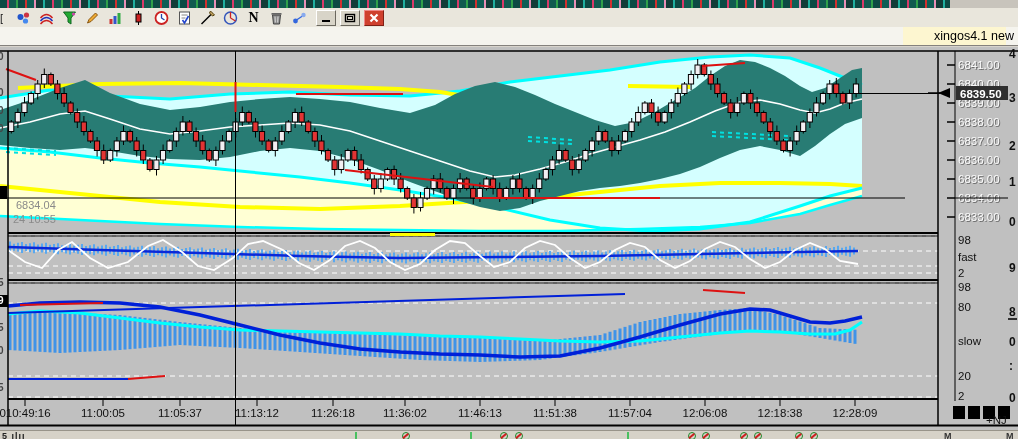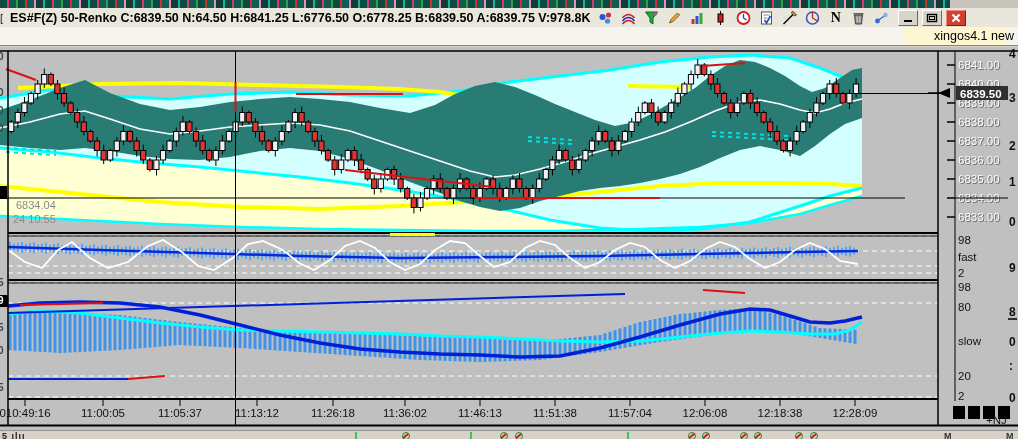--- a/index.html
+++ b/index.html
@@ -54,21 +54,20 @@
 </head>
 <body>
 
 <div class="win">
 
   <div class="sliver-top"></div>
   <div class="sliver-top-right"></div>
 
   <div class="titlebar">
     <span class="corner-frag">[</span>
-    <span class="title-text">ES#F(Z)  50-Renko  C:6839.50  N:64.50  H:6841.25  L:6776.50  O:6778.25  B:6839.50  A:6839.75  V:978.8K</span>
     <span class="tb-icons">
       <span class="tbi">
           <svg viewBox="0 0 16 16">
             <circle cx="5" cy="7" r="3" fill="#2255cc"></circle>
             <circle cx="11" cy="5" r="2.6" fill="#cc3344"></circle>
             <circle cx="10" cy="11" r="2.6" fill="#4488ee"></circle>
           </svg>
         </span>
       <span class="tbi">
           <svg viewBox="0 0 16 16">

